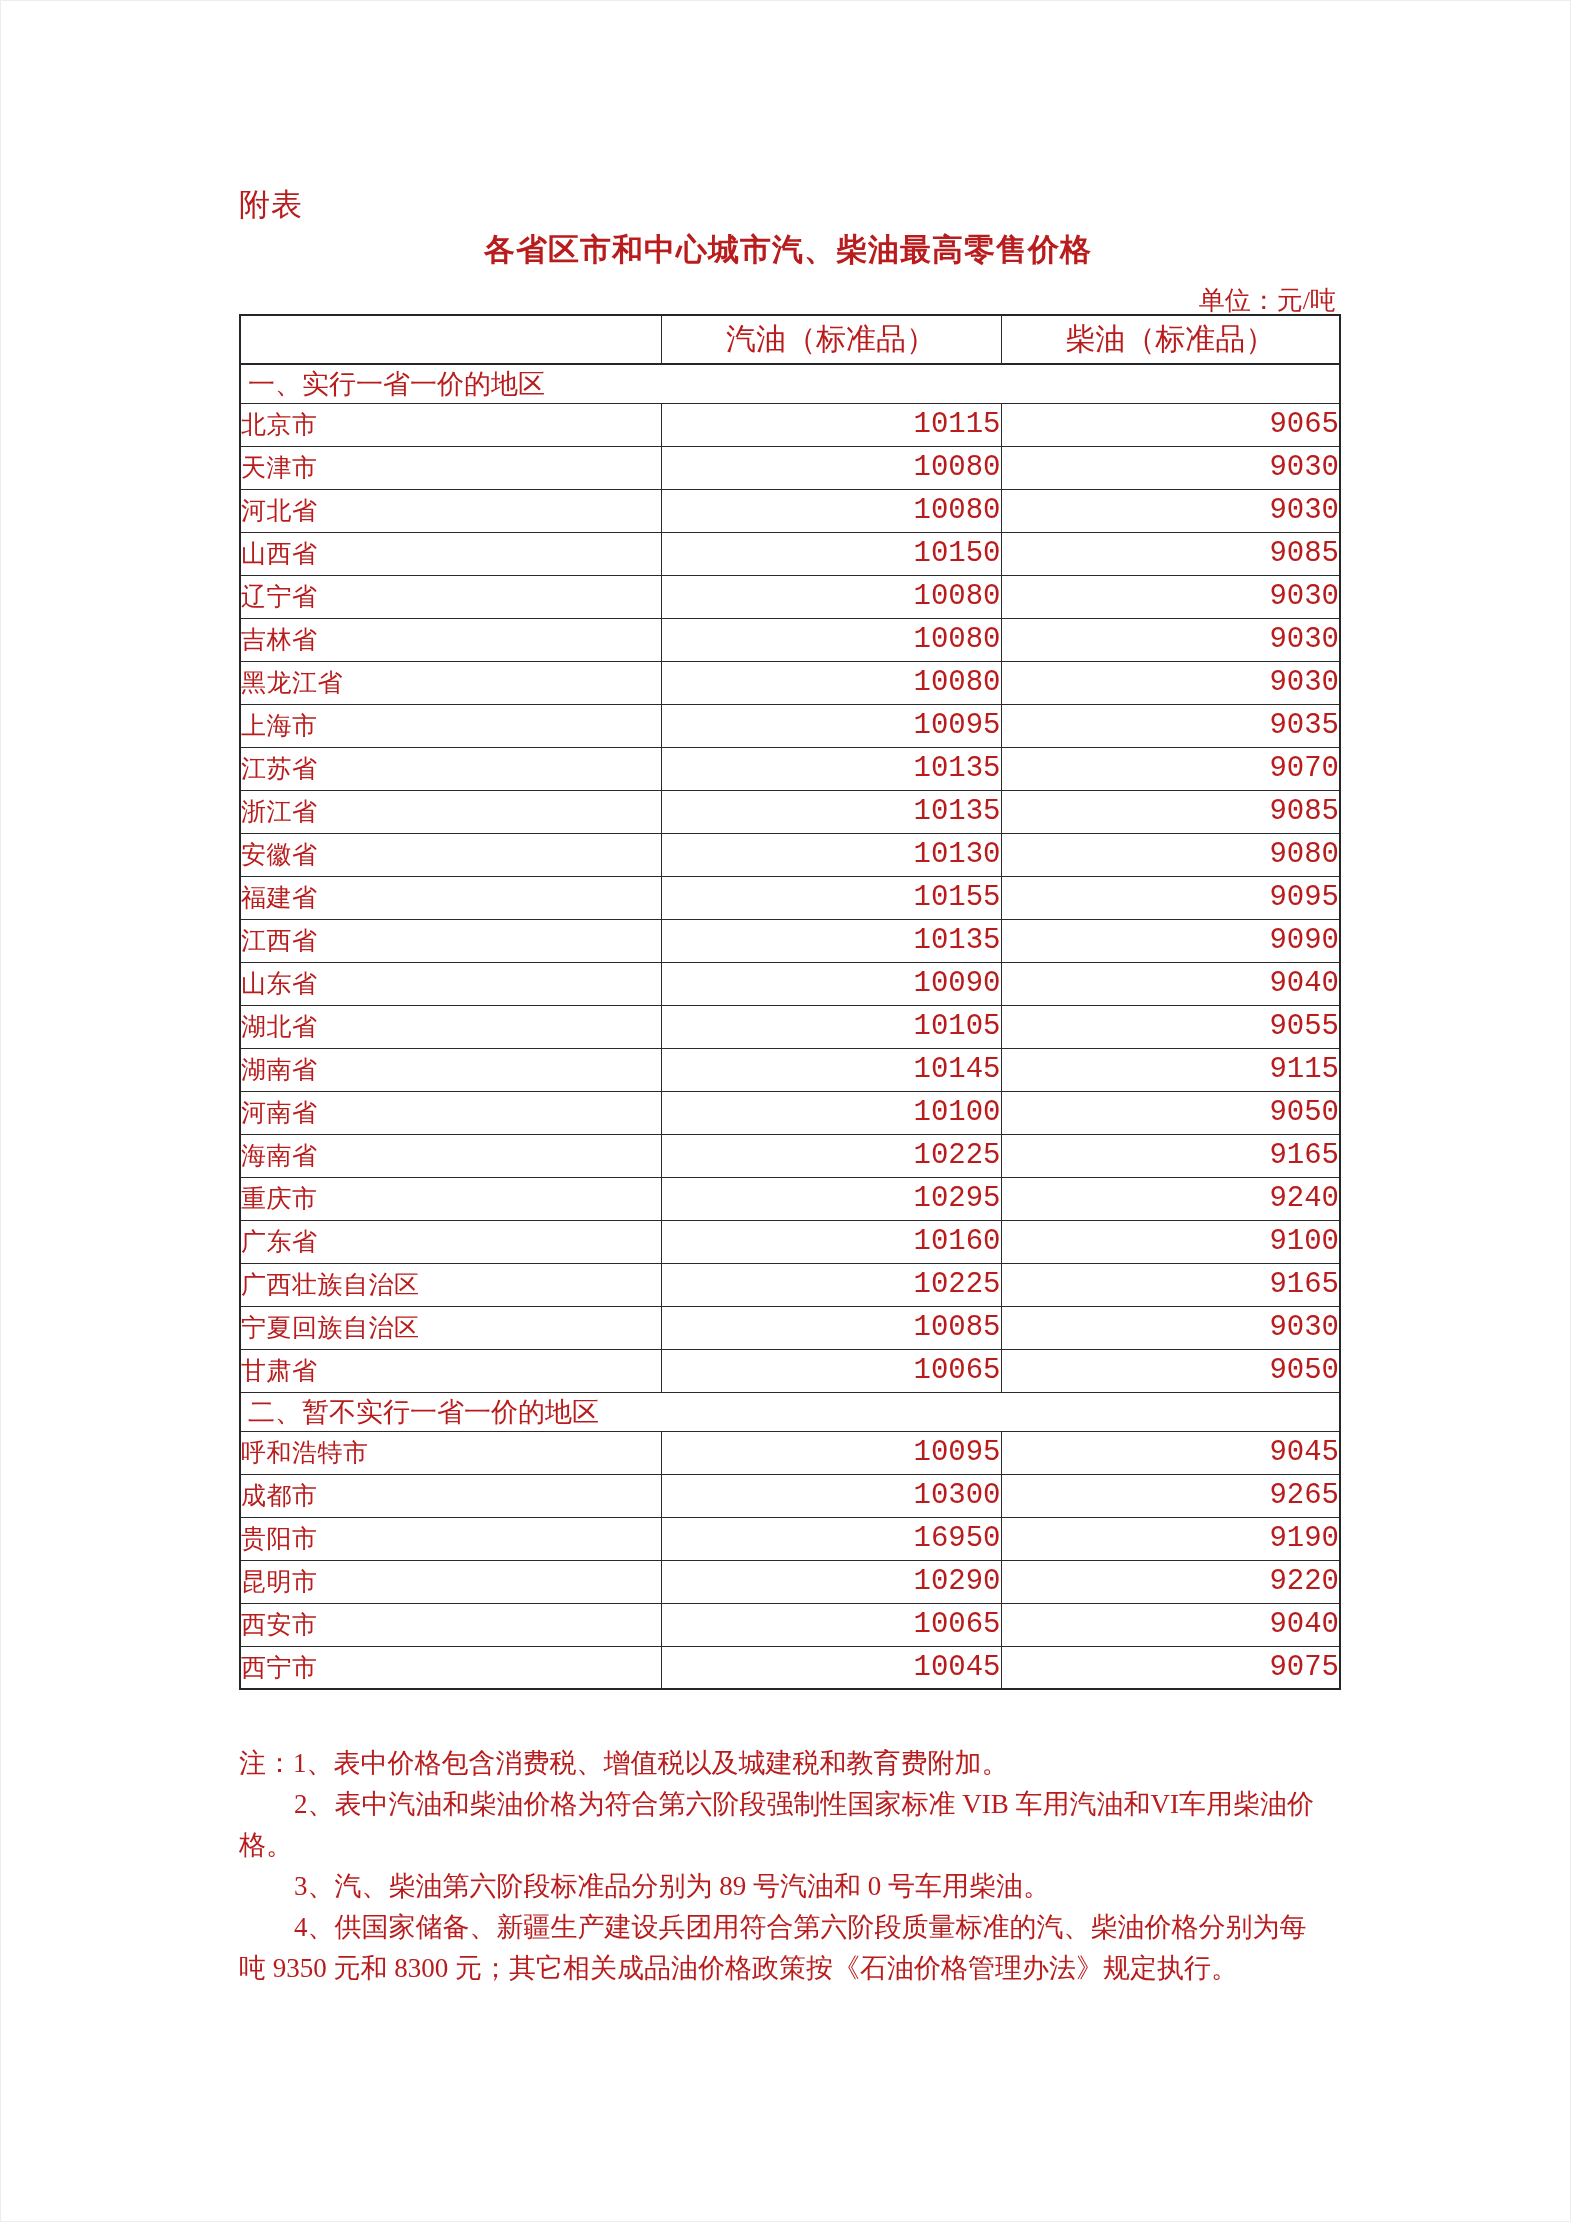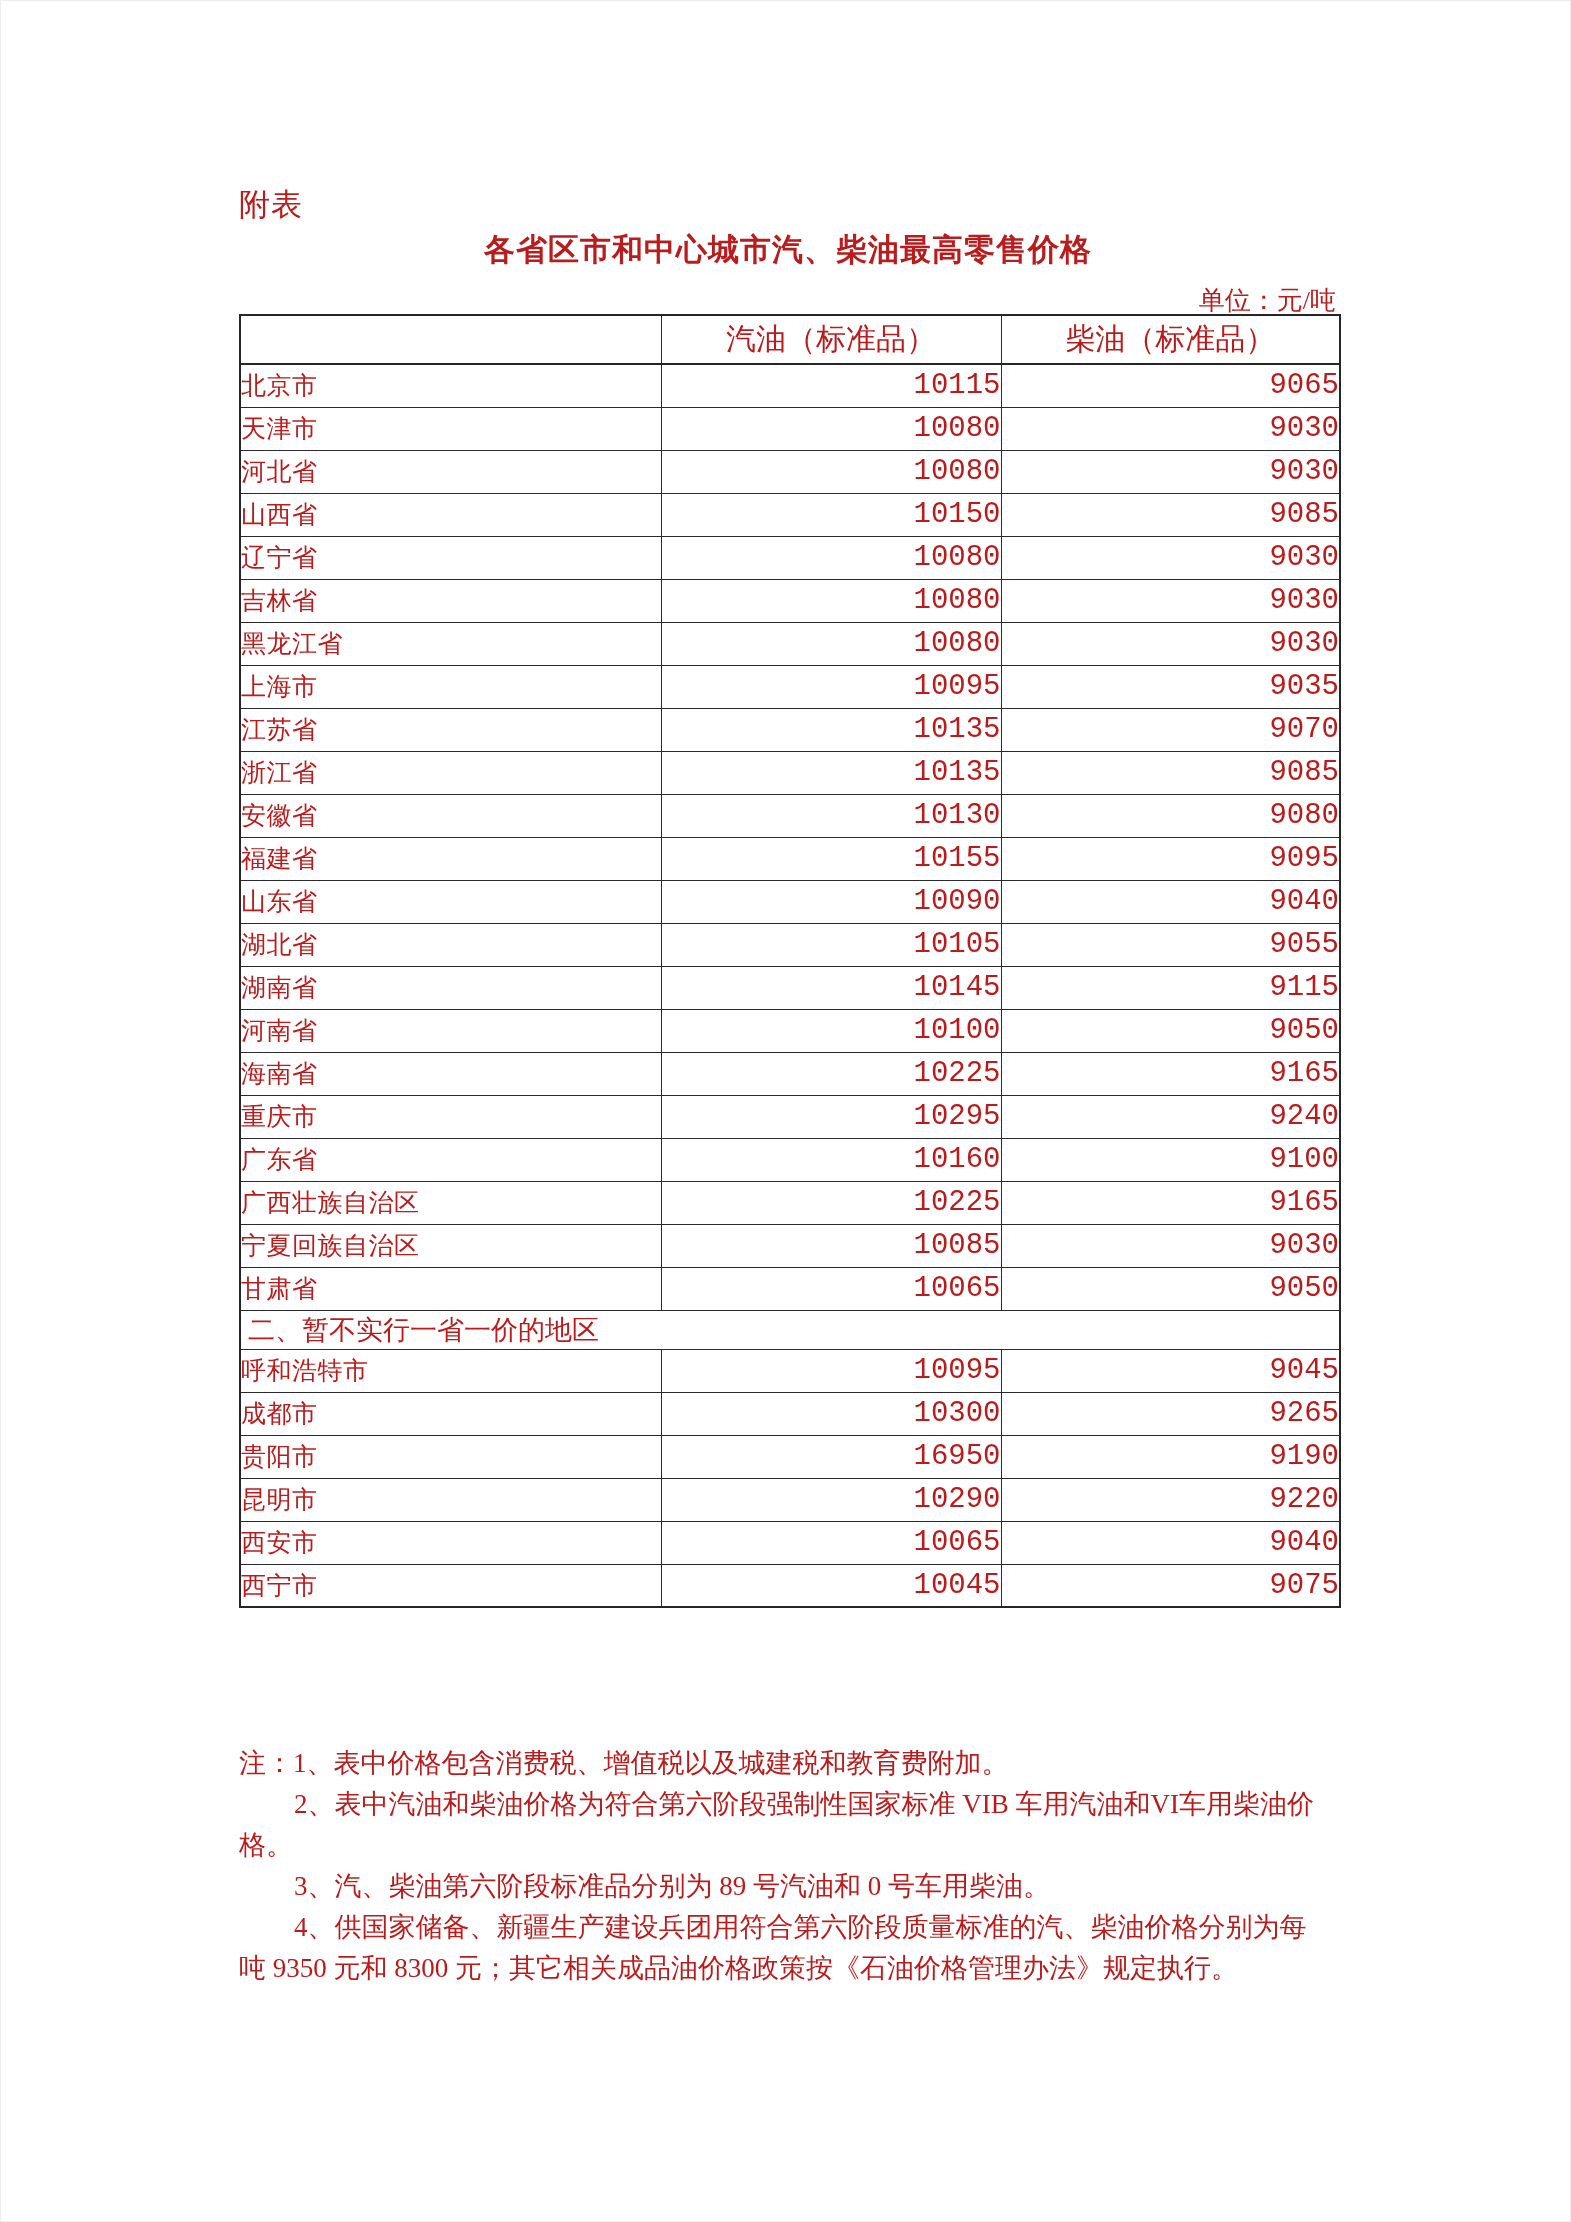--- a/index.html
+++ b/index.html
@@ -109,20 +109,23 @@
       <col style="width: 339px">
     </colgroup>
     <thead>
       <tr class="header-row">
         <td></td>
         <td>汽油（标准品）</td>
         <td>柴油（标准品）</td>
       </tr>
     </thead>
     <tbody id="price-table-body">
+        <tr class="section-row">
+          <td colspan="3">一、实行一省一价的地区</td>
+        </tr>
         <tr class="data-row">
           <td class="region-cell">北京市</td>
           <td class="num-cell">10115</td>
           <td class="num-cell">9065</td>
         </tr>
         <tr class="data-row">
           <td class="region-cell">天津市</td>
           <td class="num-cell">10080</td>
           <td class="num-cell">9030</td>
         </tr>
@@ -168,20 +171,25 @@
         </tr>
         <tr class="data-row">
           <td class="region-cell">安徽省</td>
           <td class="num-cell">10130</td>
           <td class="num-cell">9080</td>
         </tr>
         <tr class="data-row">
           <td class="region-cell">福建省</td>
           <td class="num-cell">10155</td>
           <td class="num-cell">9095</td>
+        </tr>
+        <tr class="data-row">
+          <td class="region-cell">江西省</td>
+          <td class="num-cell">10135</td>
+          <td class="num-cell">9090</td>
         </tr>
         <tr class="data-row">
           <td class="region-cell">山东省</td>
           <td class="num-cell">10090</td>
           <td class="num-cell">9040</td>
         </tr>
         <tr class="data-row">
           <td class="region-cell">湖北省</td>
           <td class="num-cell">10105</td>
           <td class="num-cell">9055</td>

